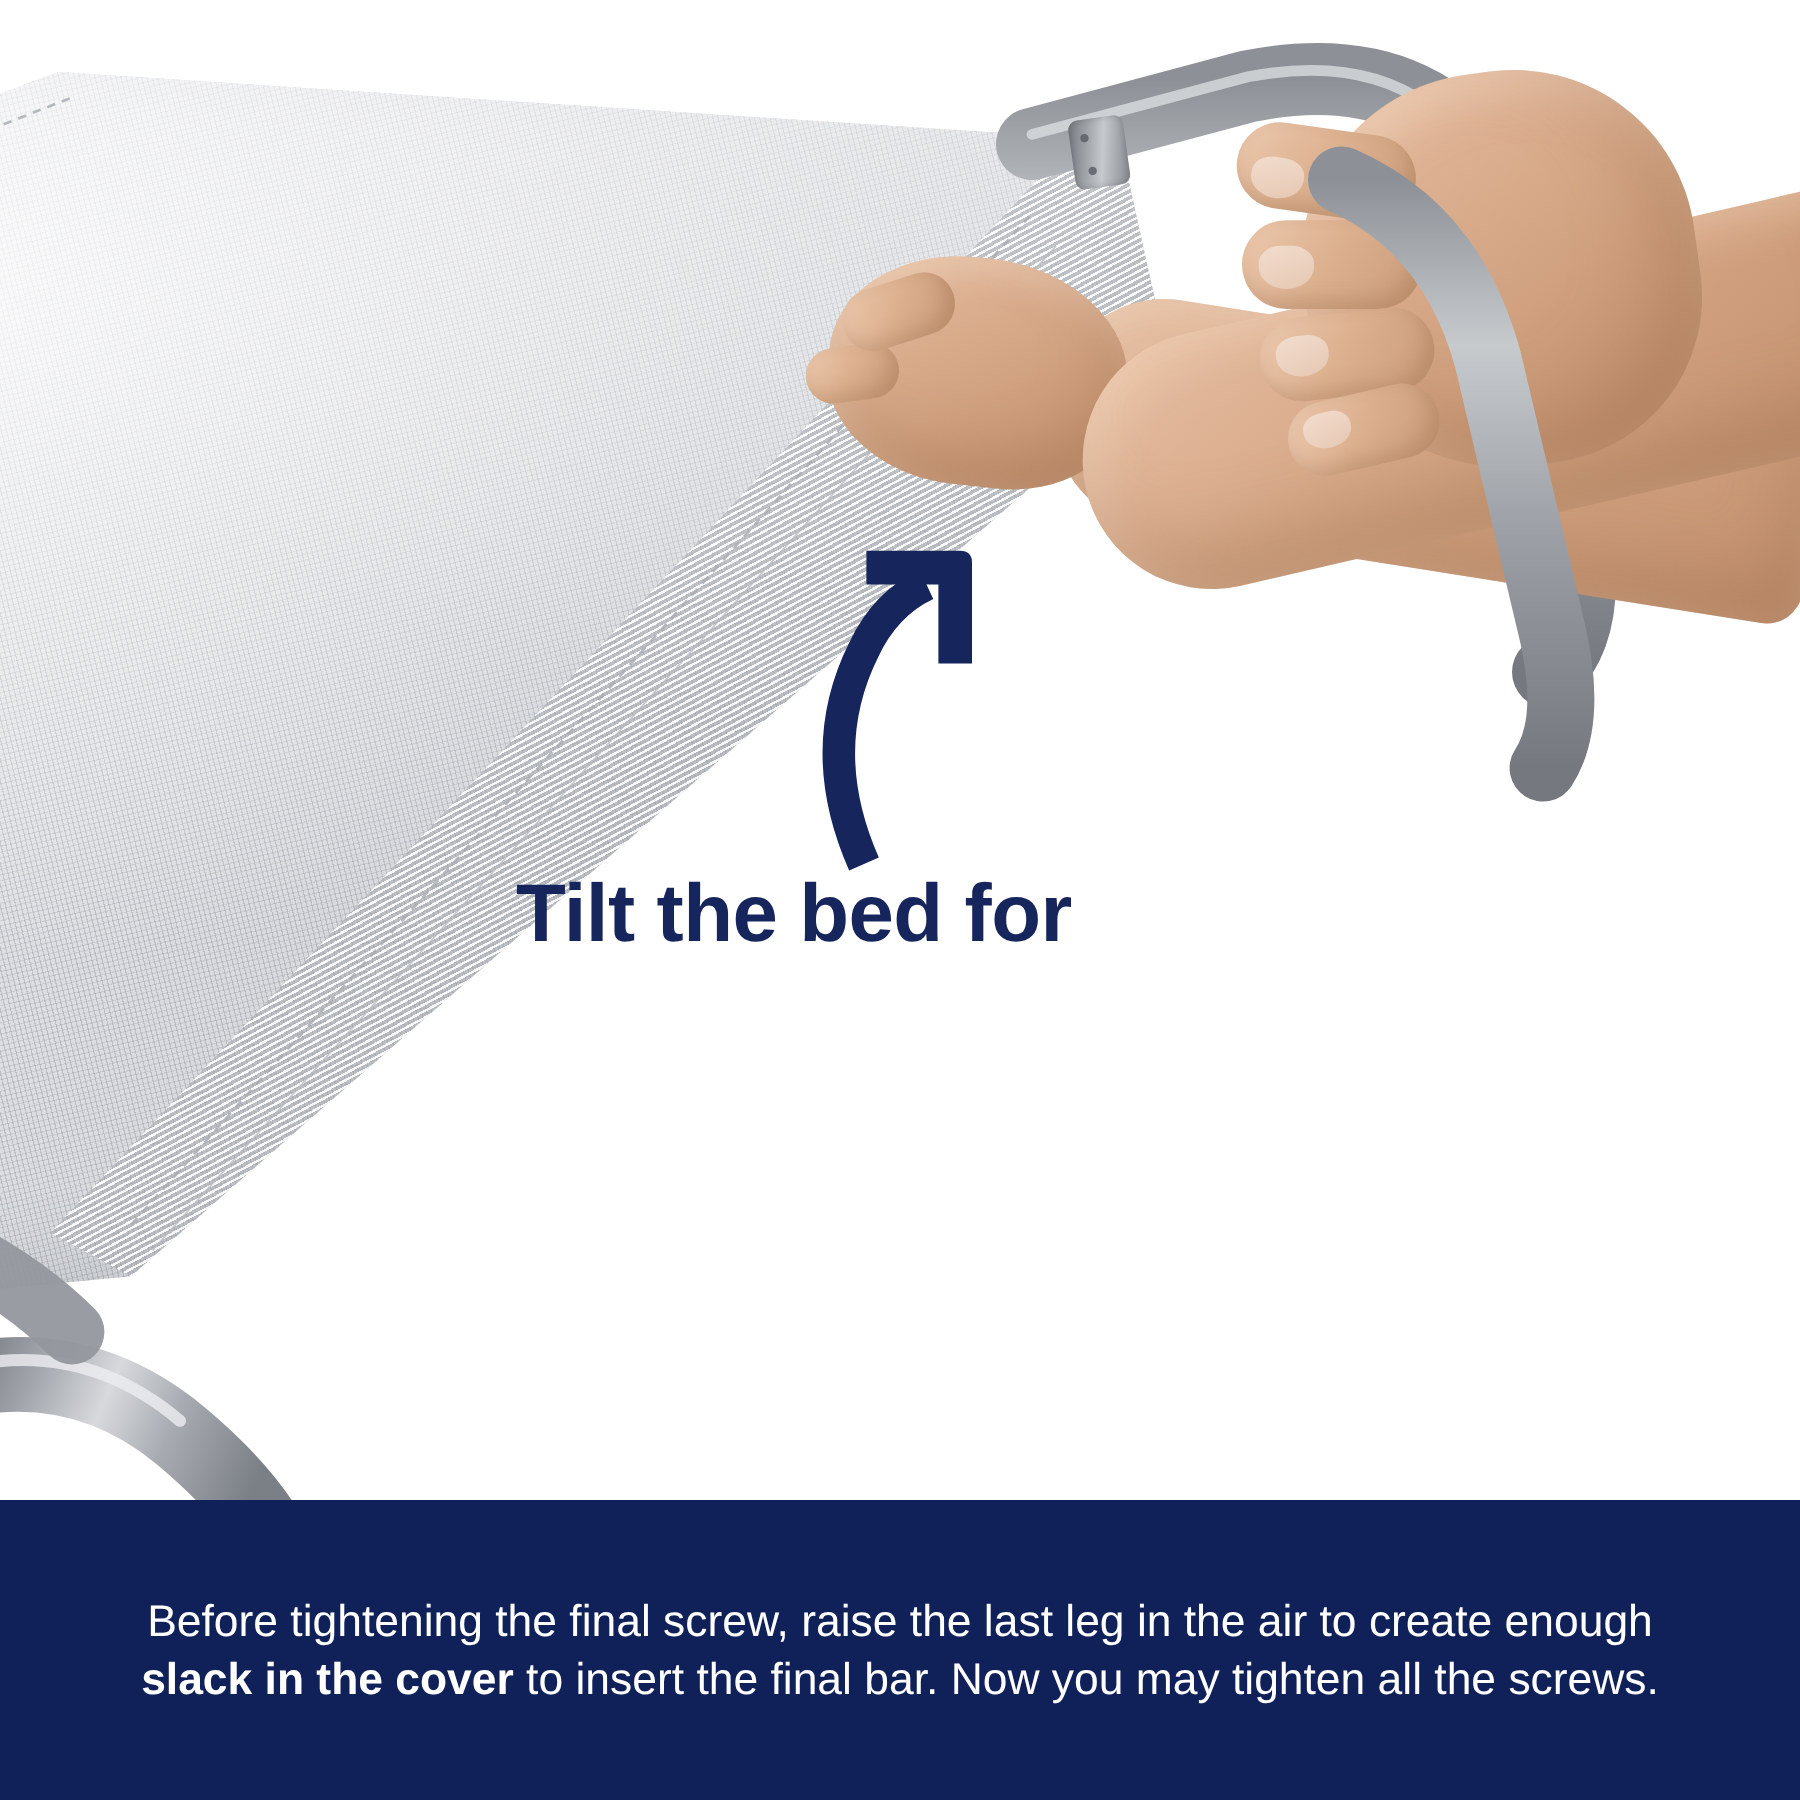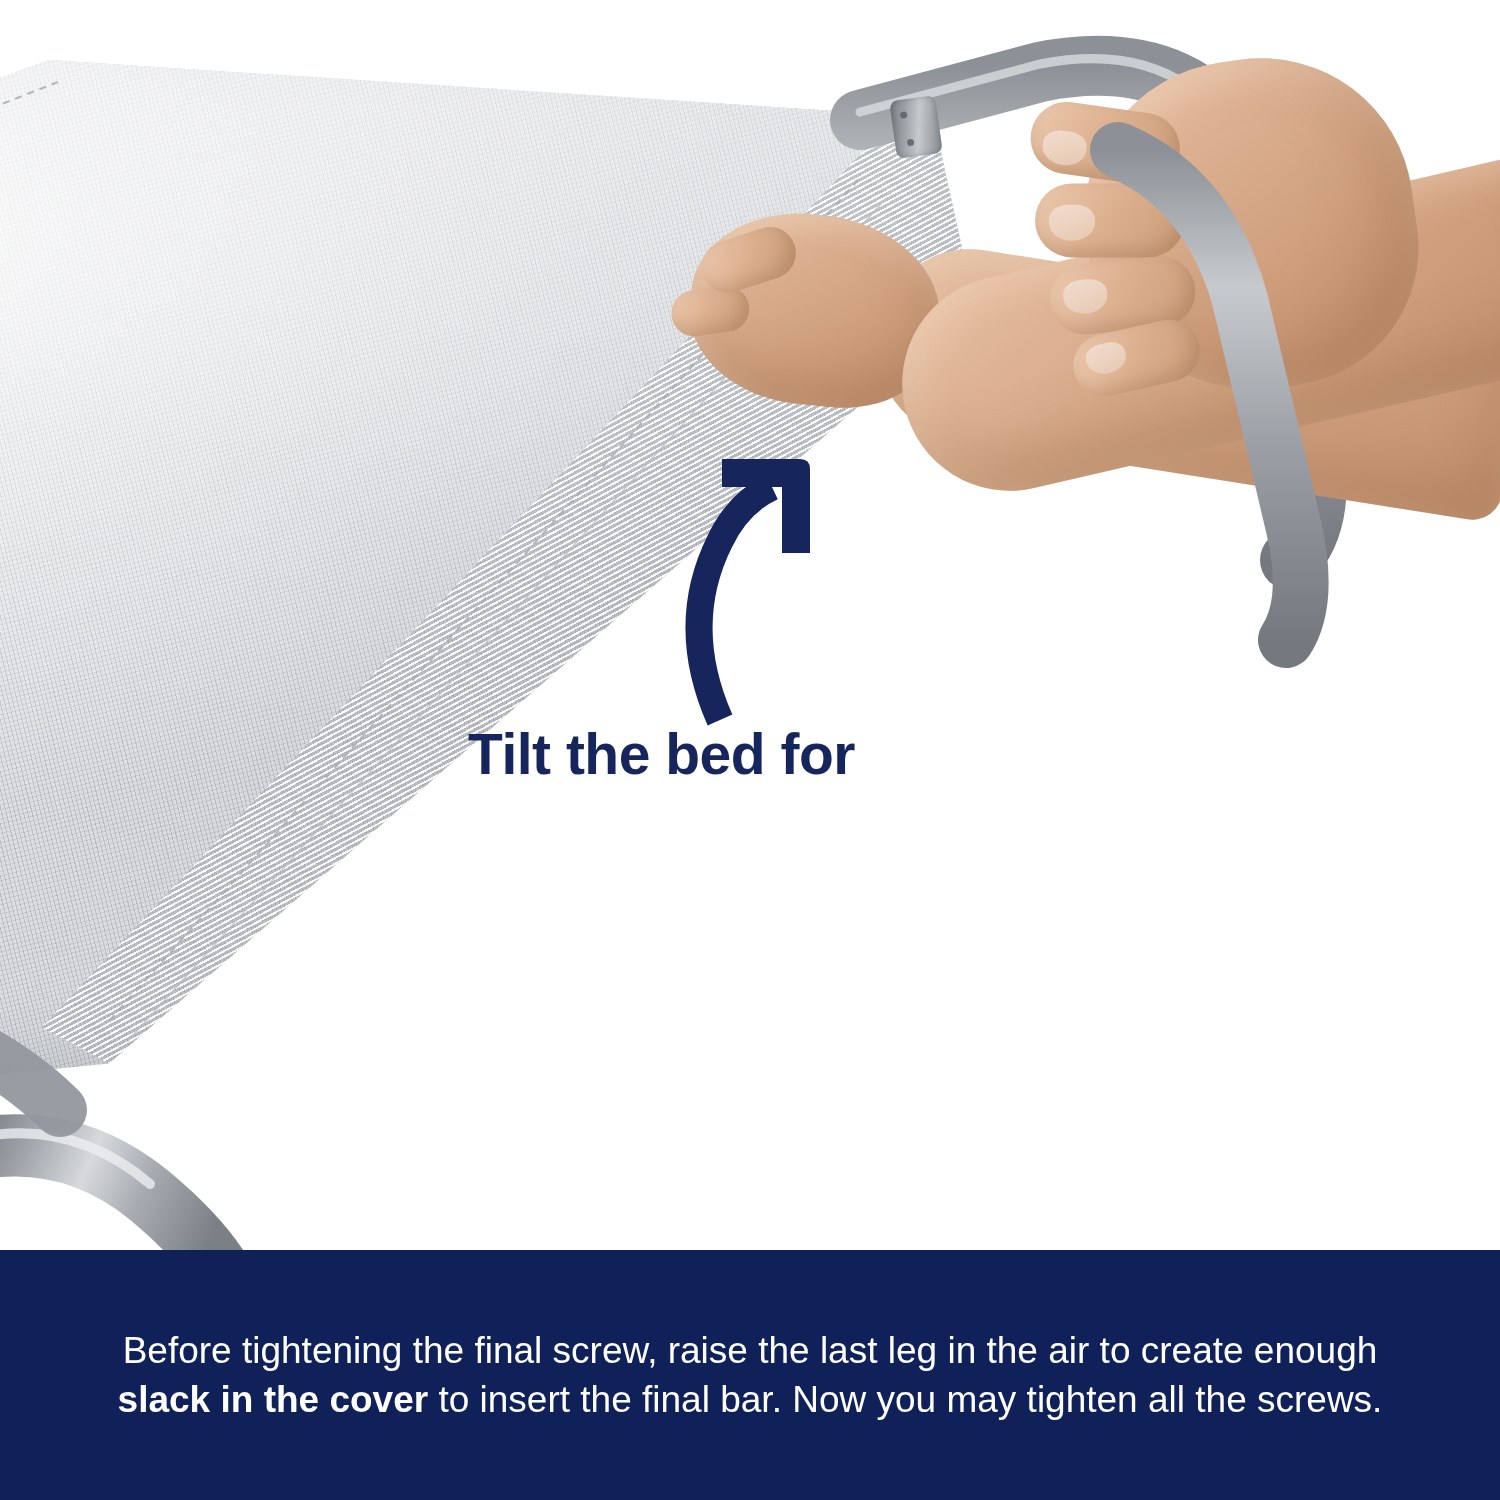--- a/index.html
+++ b/index.html
@@ -180,21 +180,21 @@
   }
 
   
   .headline {
     position: absolute;
     left: 0;
     top: 720px;
     width: 1323px;
     text-align: center;
     color: #16255c;
-    font-size: 57px;
+    font-size: 68px;
     line-height: 1.22;
     font-weight: bold;
     letter-spacing: -0.5px;
   }
   .headline span { display: block; }
 
   
   .caption-bar {
     position: absolute;
     left: 0;

